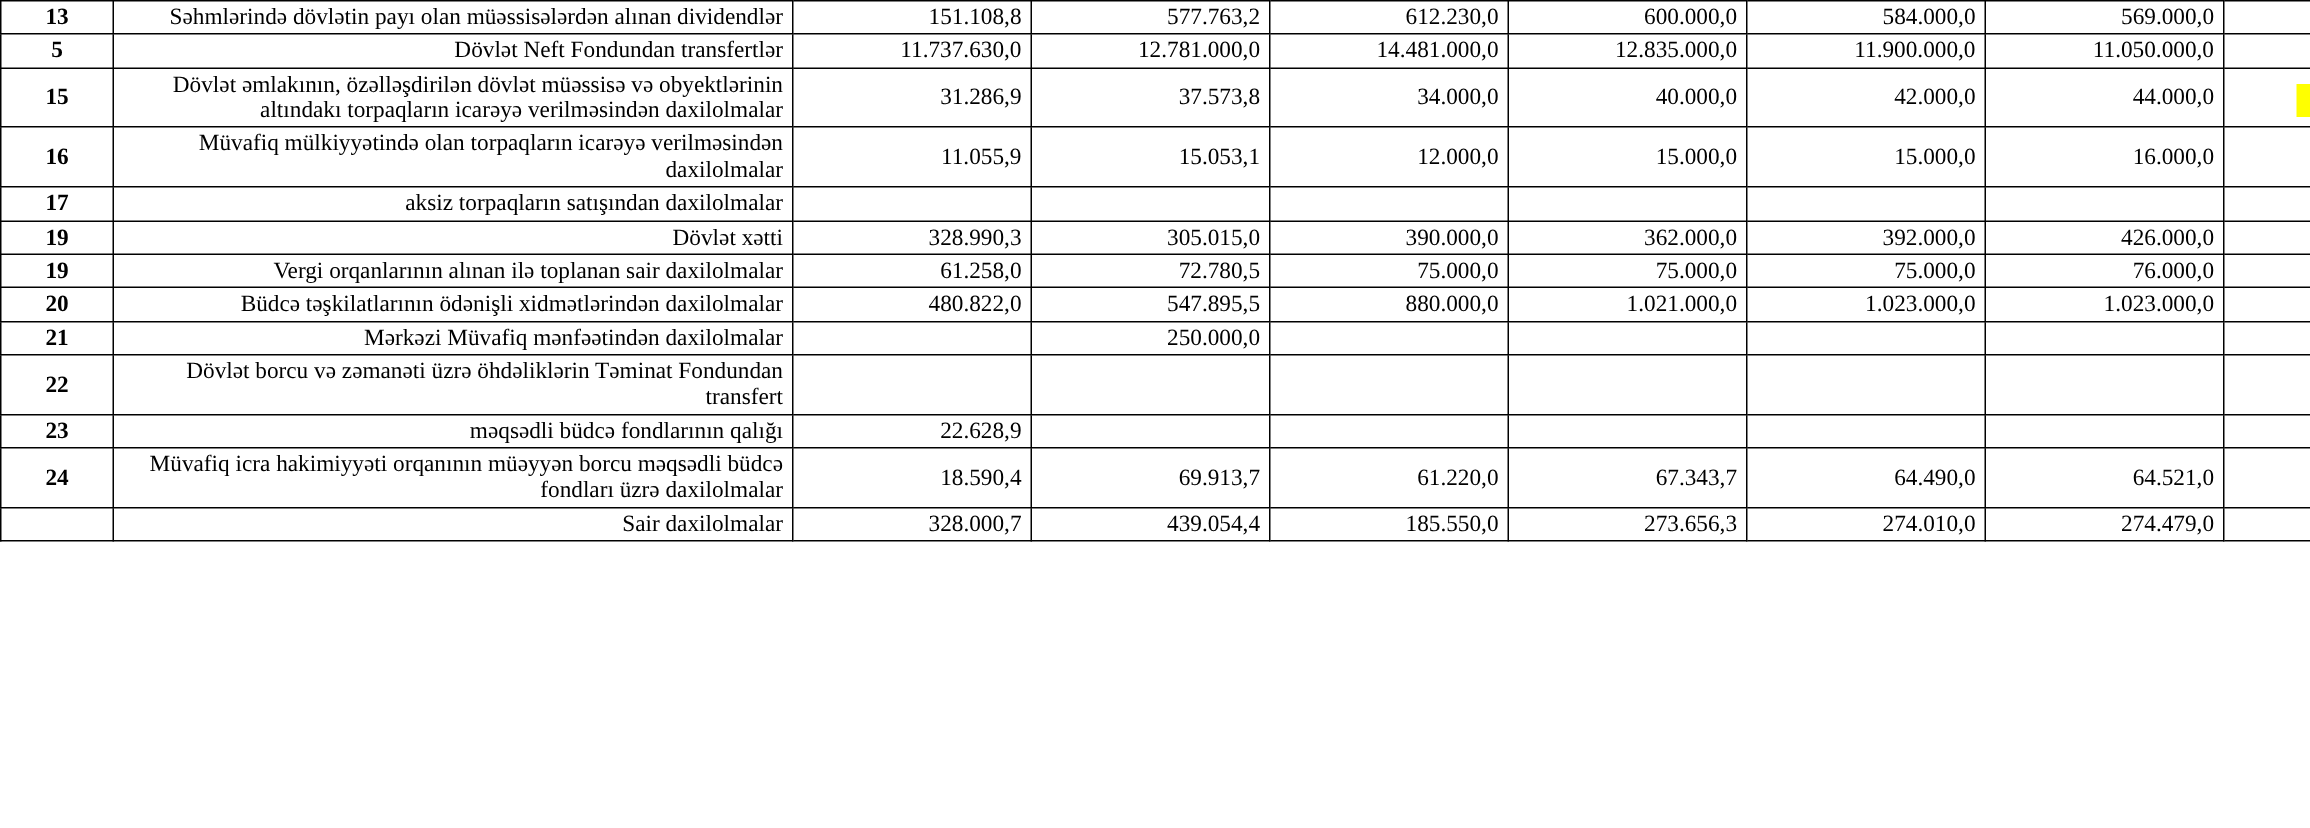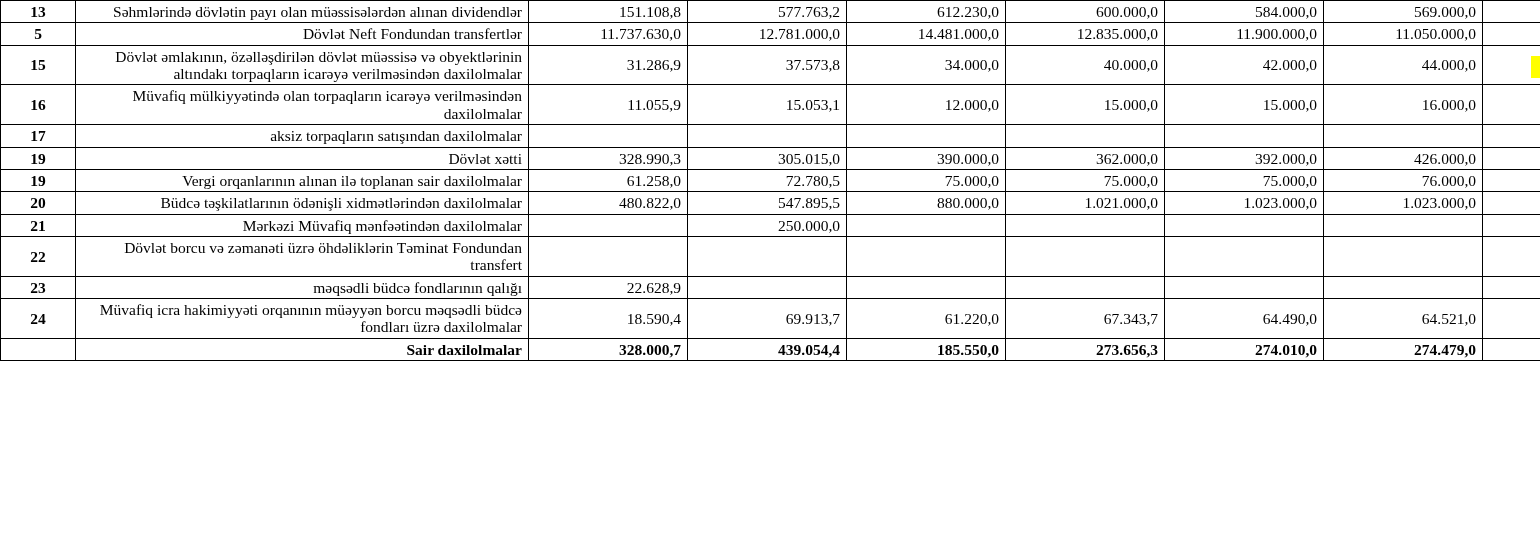--- a/index.html
+++ b/index.html
@@ -42,21 +42,21 @@
     width: 440px;
     text-align: right;
   }
   td.col-val {
     width: 146px;
     text-align: right;
     padding-right: 12px;
     white-space: nowrap;
   }
   tr.total-row td {
-    font-weight: bold;
+    font-weight: normal;
   }
   tr.total-row td.col-label {
     padding-left: 30px;
   }
   .yellow-marker {
     position: absolute;
     right: 0px;
     top: 56px;
     width: 9px;
     height: 22px;

